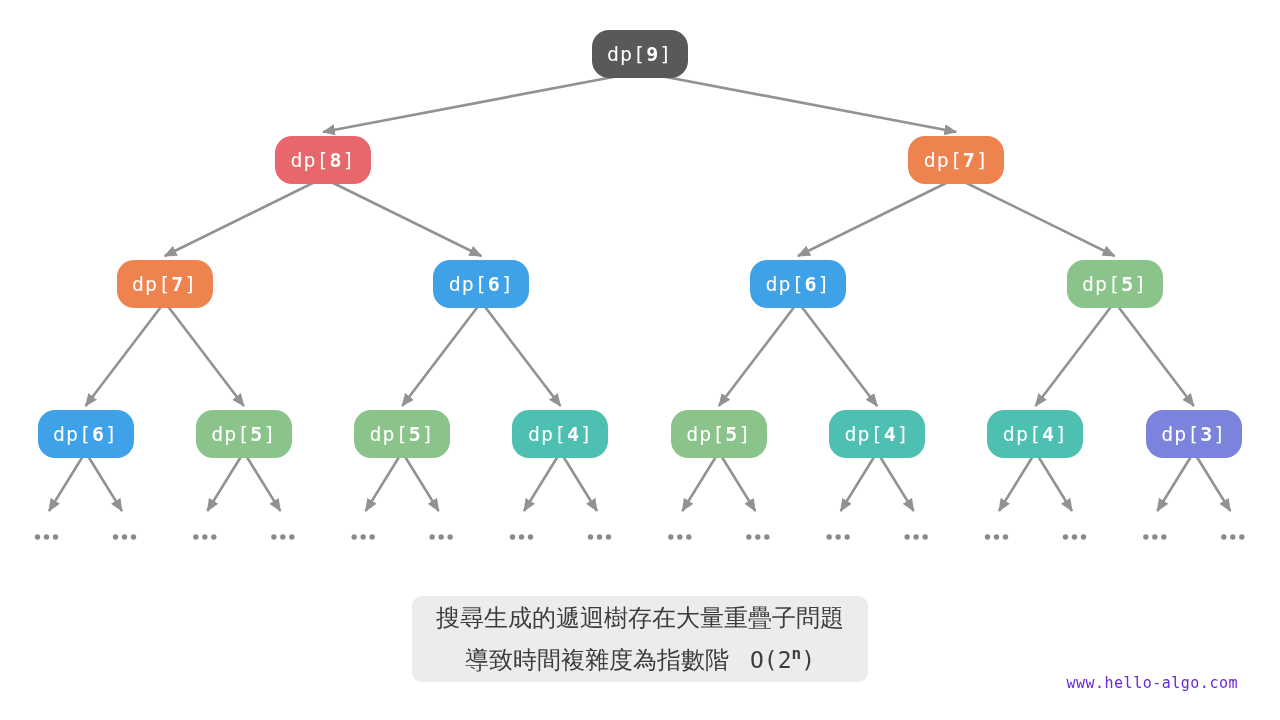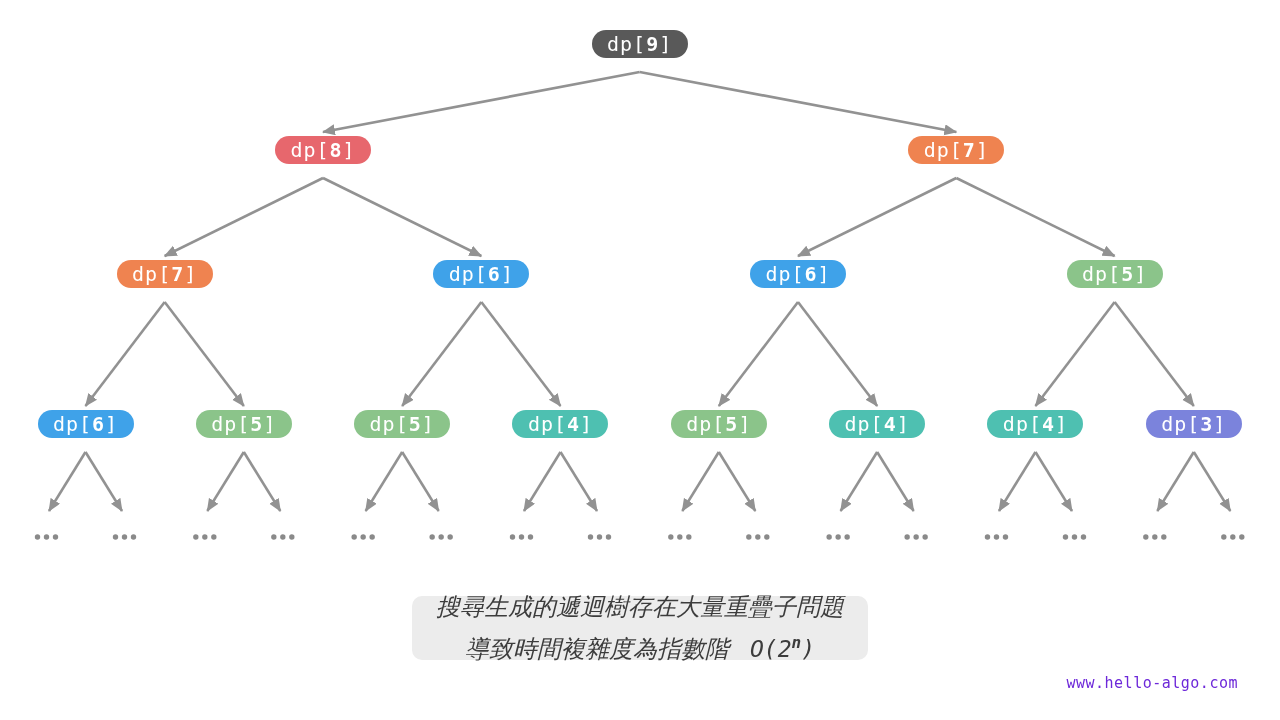--- a/index.html
+++ b/index.html
@@ -6,43 +6,42 @@
   .canvas{
     position:relative;
     width:1280px;height:720px;
     background:#ffffff;
     overflow:hidden;
     font-family:"Liberation Sans", sans-serif;
   }
   #edges{position:absolute;left:0;top:0;width:1280px;height:720px;}
   .node{
     position:absolute;
-    width:96px;height:28px;
+    width:96px;height:48px;
     border-radius:17px;
     display:flex;align-items:center;justify-content:center;
     color:#ffffff;
     font-family:"DejaVu Sans Mono", monospace;
     font-size:20px;
     letter-spacing:1px;
     box-sizing:border-box;
   }
   .node .num{font-weight:bold;}
   .caption{
     position:absolute;
     left:412px;top:596px;
-    width:456px;height:64px;
+    width:456px;height:86px;
     background:#ECECEC;
     border-radius:10px;
     display:flex;flex-direction:column;
     align-items:center;justify-content:center;
     gap:3px;
     color:#3C3C3C;
     font-size:24px;
     line-height:33px;
-    font-style:italic;
   }
   .cap-line{white-space:nowrap;}
   .formula{
     font-family:"DejaVu Sans Mono", monospace;
     font-size:23px;
     margin-left:21px;
   }
   .formula-sup{
     font-family:"DejaVu Sans Mono", monospace;
     font-weight:bold;

